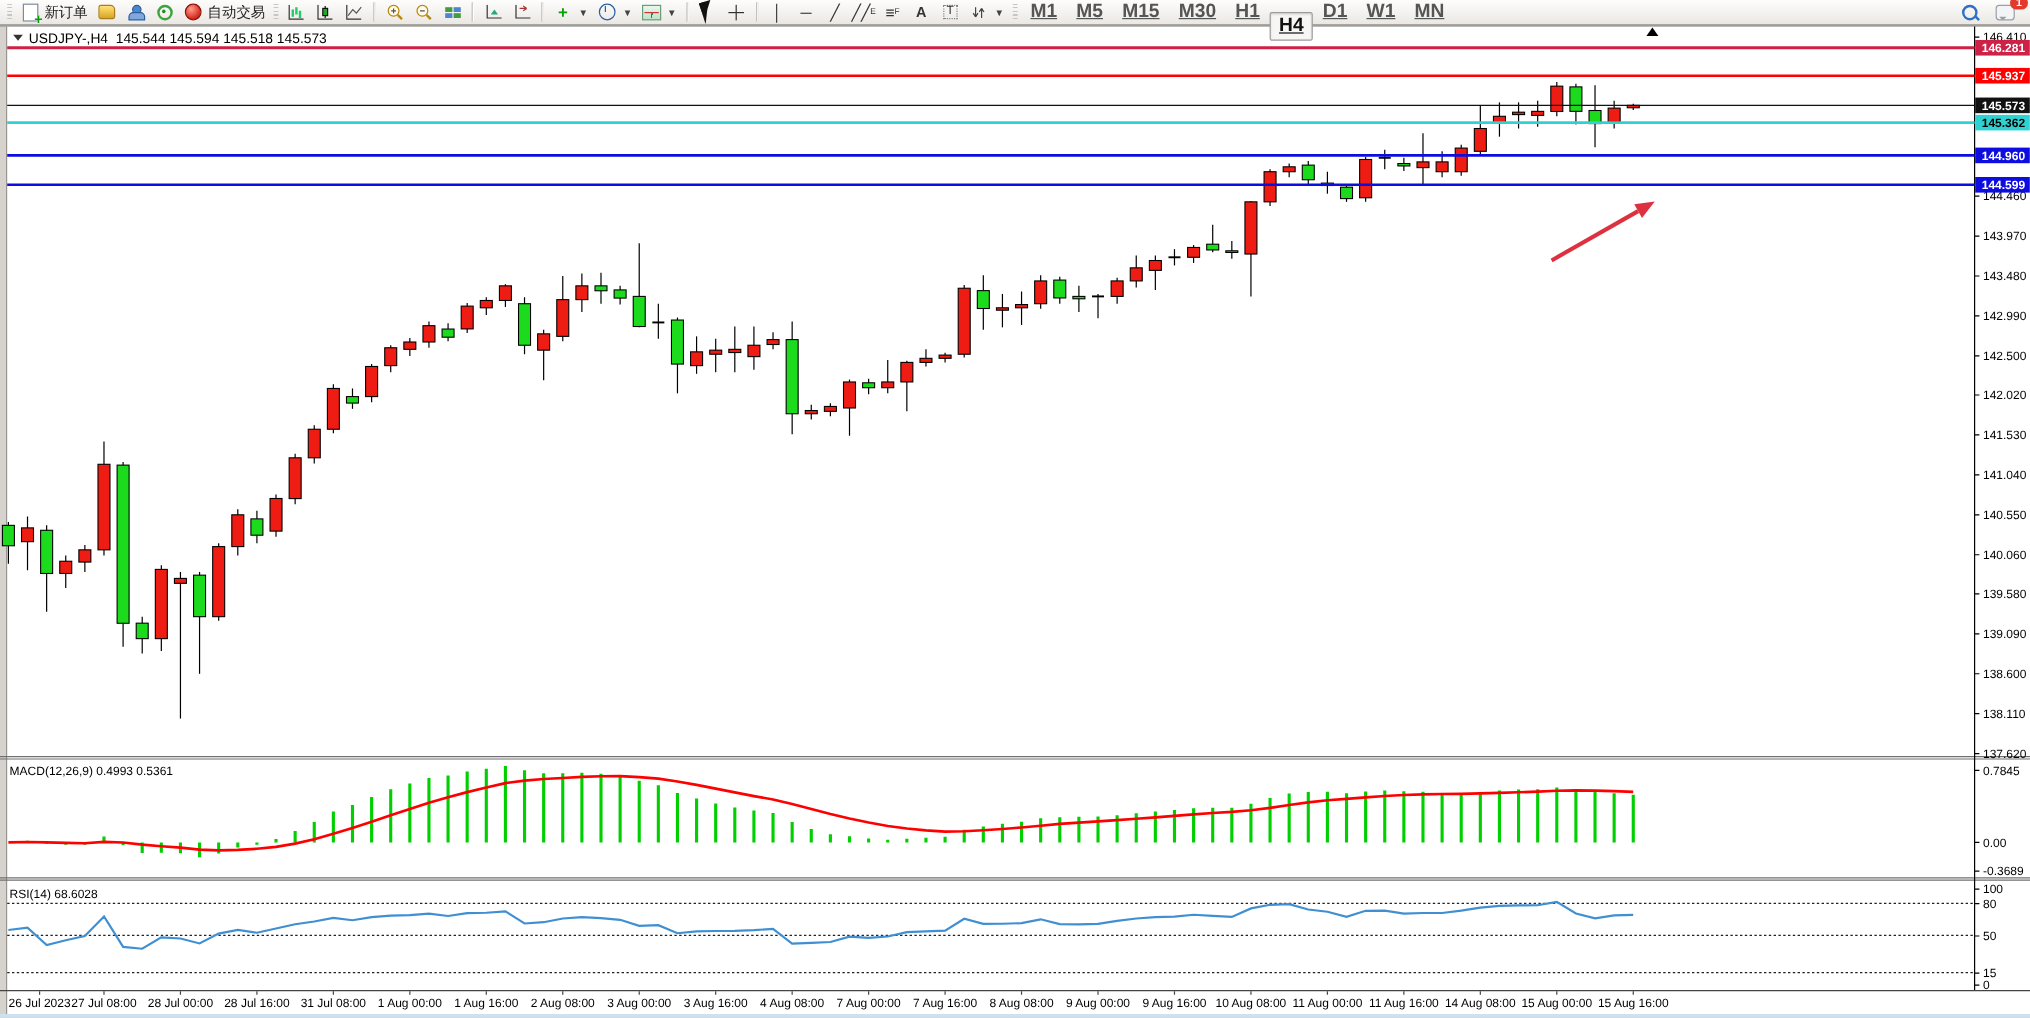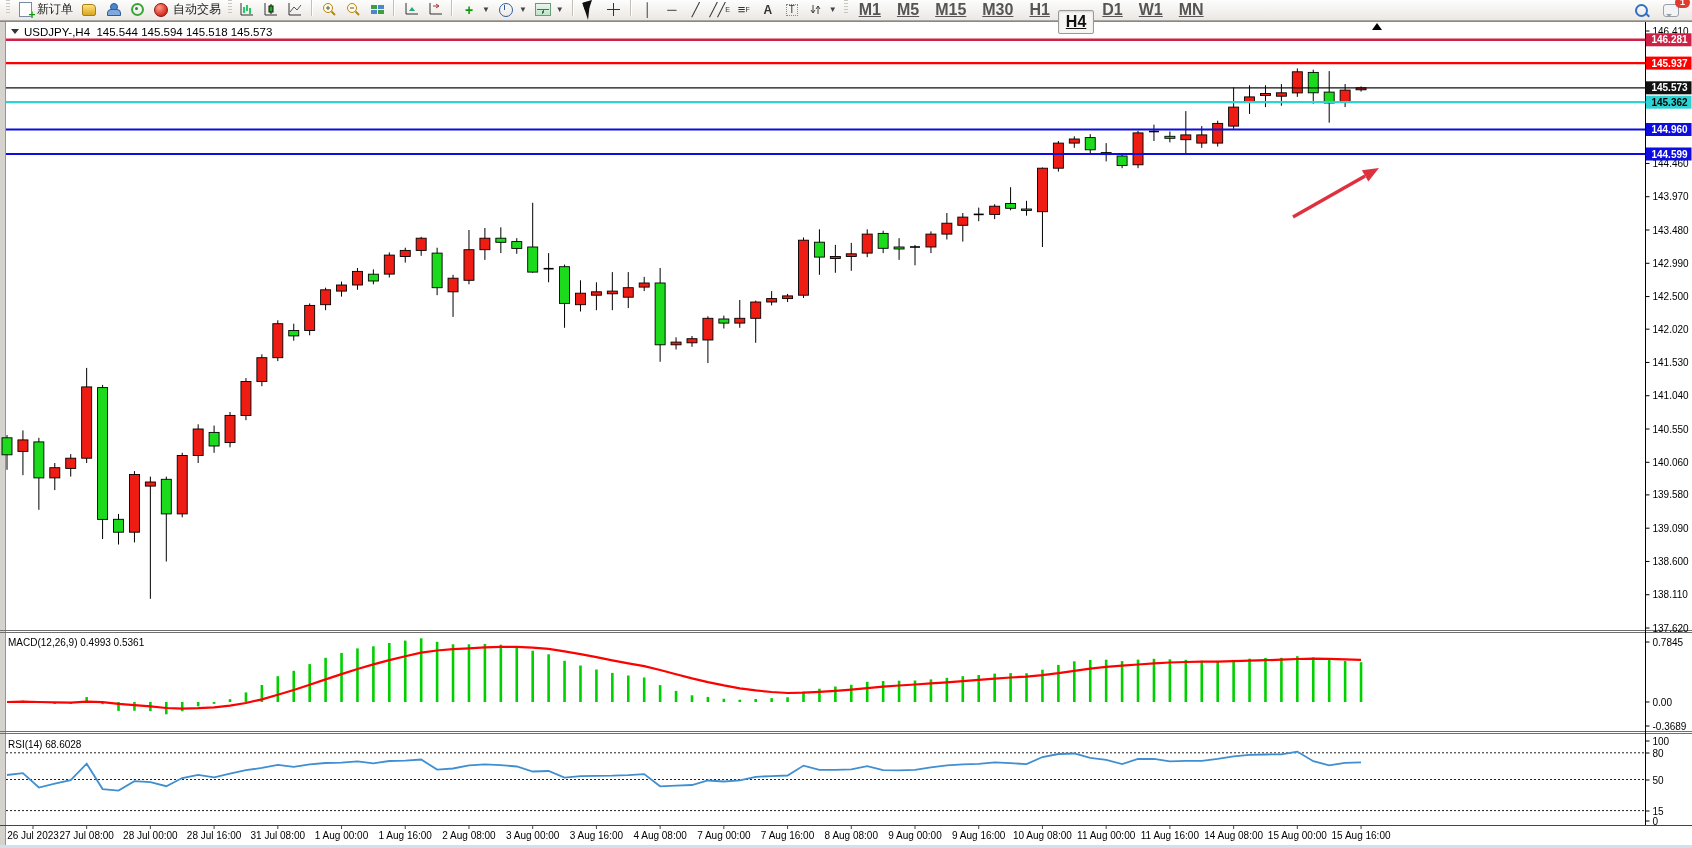--- a/index.html
+++ b/index.html
@@ -1,21 +1,21 @@
 <!DOCTYPE html>
 <html><head>
 <meta charset="utf-8">
 <style>
   html,body{margin:0;padding:0;width:1692px;height:848px;overflow:hidden;
     font-family:"Liberation Sans",sans-serif;background:#d6d3ce;}
   #app{position:relative;width:1692px;height:848px;}
   
   #toolbar{position:absolute;top:0;left:0;width:100%;height:21px;z-index:10;
     background:linear-gradient(#fdfdfc,#ebe8e4);border-bottom:1px solid #a9a6a1;
-    display:flex;padding:0 3px;box-sizing:border-box;font-size:12px;color:#222;}
+    display:flex;align-items:center;padding:0 3px;box-sizing:border-box;font-size:12px;color:#222;}
   .grip{width:4px;height:14px;margin:0 3px;
     background:repeating-linear-gradient(#c9c6c1 0 1px,transparent 1px 3px);flex:0 0 auto;}
   .sep{width:1px;height:16px;margin:0 4px;background:#c3c0bb;border-right:1px solid #fff;flex:0 0 auto;}
   .tb-btn{display:flex;align-items:center;gap:4px;height:19px;padding:0 4px;border-radius:2px;
     flex:0 0 auto;cursor:default;white-space:nowrap;}
   .dd{font-size:8px;color:#444;margin-left:1px;}
   .ic{display:inline-flex;align-items:center;justify-content:center;width:16px;height:16px;
     font-size:13px;line-height:1;flex:0 0 auto;}
   .glyph{color:#333;font-size:13px;}
   

